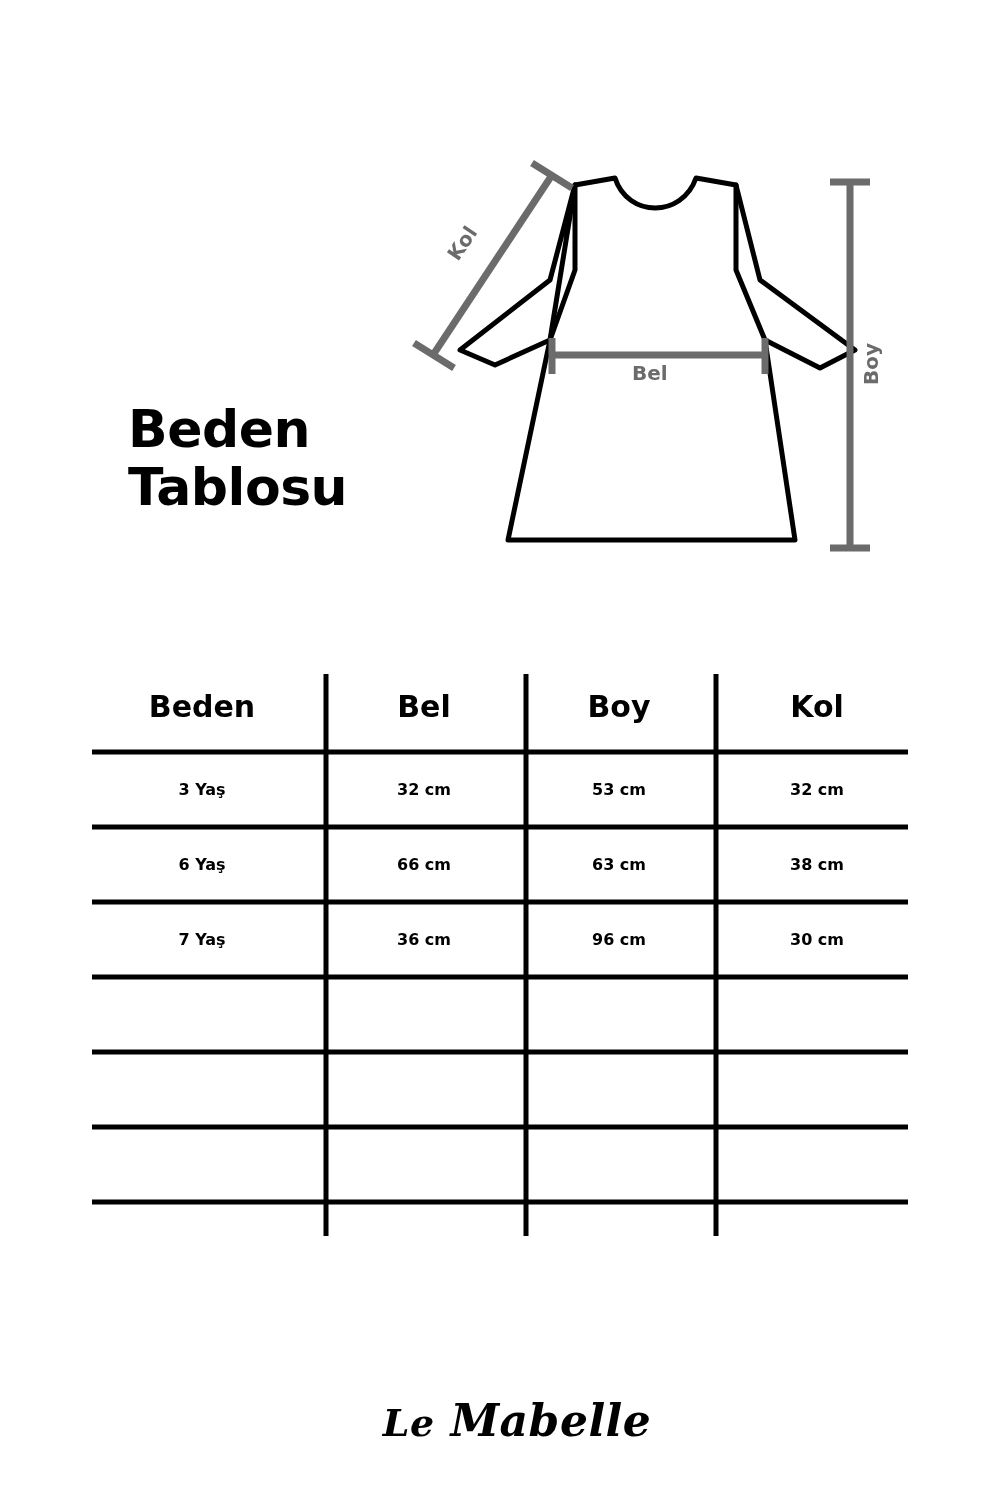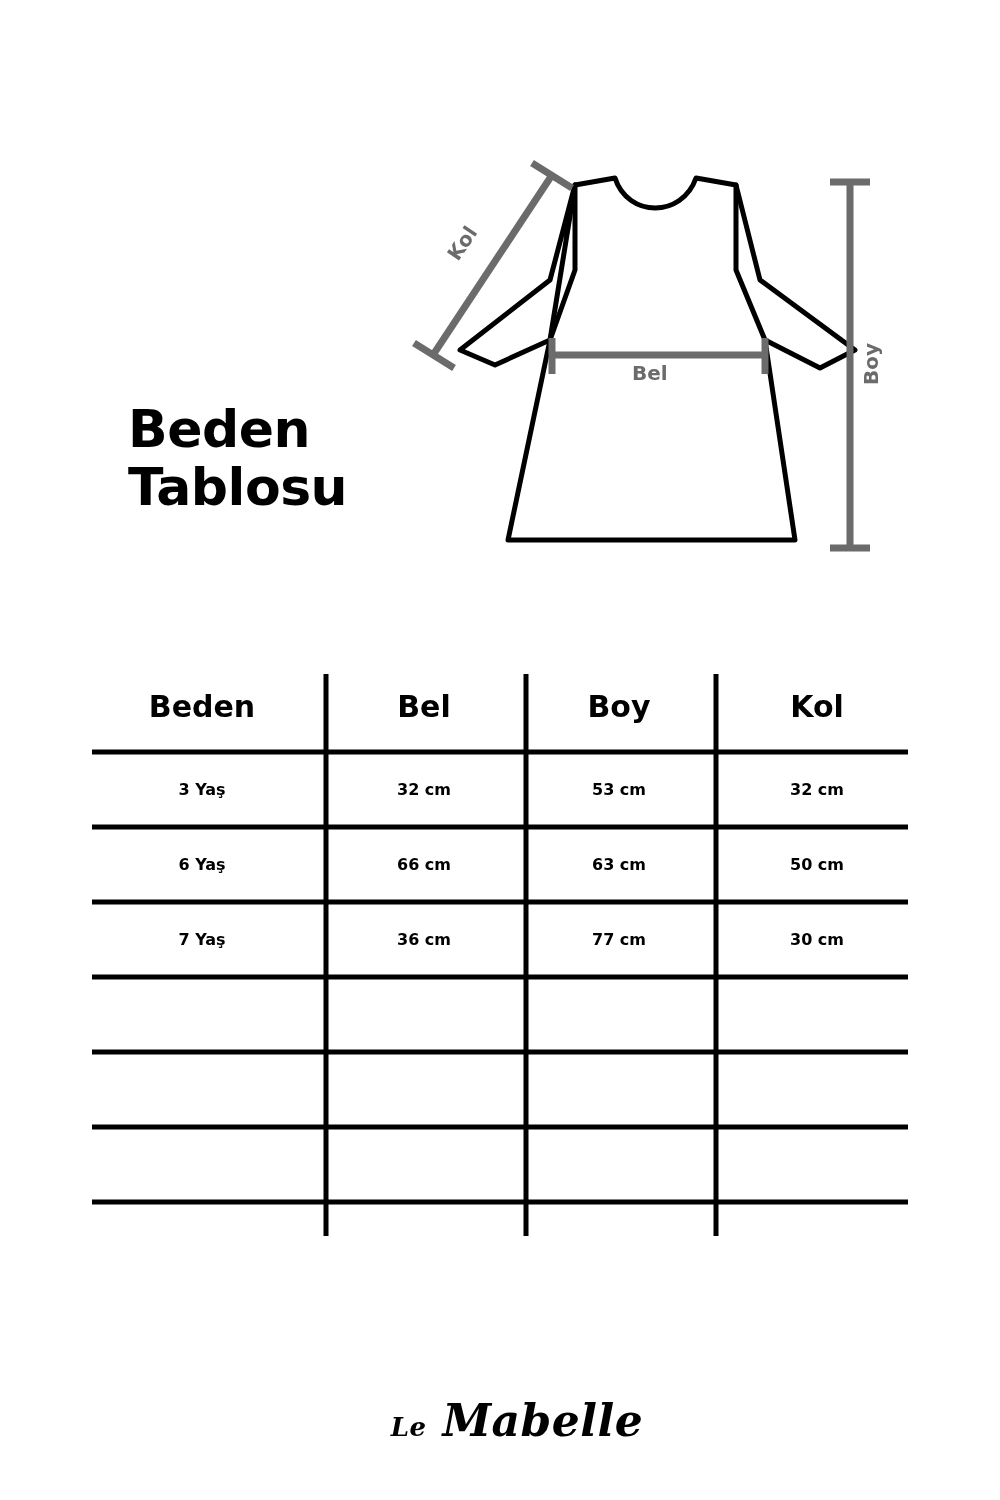--- a/index.html
+++ b/index.html
@@ -76,21 +76,21 @@
     right: 0;
     top: 1395px;
     text-align: center;
     font-family: "DejaVu Serif", serif;
     font-style: italic;
     font-weight: bold;
     font-size: 44px;
     color: #000000;
     letter-spacing: 0.5px;
   }
-  .logo .le { font-size: 26px; margin-left: 34px; }
+  .logo .le { font-size: 38px; margin-left: 34px; }
 </style>
 </head>
 <body>
 
 <div class="garment">
   <svg width="540" height="440" viewBox="0 0 540 440" xmlns="http://www.w3.org/2000/svg">
 
     <g fill="none" stroke="#000000" stroke-width="5" stroke-linejoin="round" stroke-linecap="round">
       <path d="M175 45
                L150 200
@@ -181,26 +181,26 @@
       <tr>
         <td>3 Yaş</td>
         <td>32 cm</td>
         <td>53 cm</td>
         <td>32 cm</td>
       </tr>
       <tr>
         <td>6 Yaş</td>
         <td>66 cm</td>
         <td>63 cm</td>
-        <td>50 cm</td>
+        <td>38 cm</td>
       </tr>
       <tr>
         <td>7 Yaş</td>
         <td>36 cm</td>
-        <td>77 cm</td>
+        <td>96 cm</td>
         <td>30 cm</td>
       </tr>
     </tbody>
   </table>
 </div>
 
 <div class="logo">
   <span class="le">Le</span>
   <span>Mabelle</span>
 </div>

